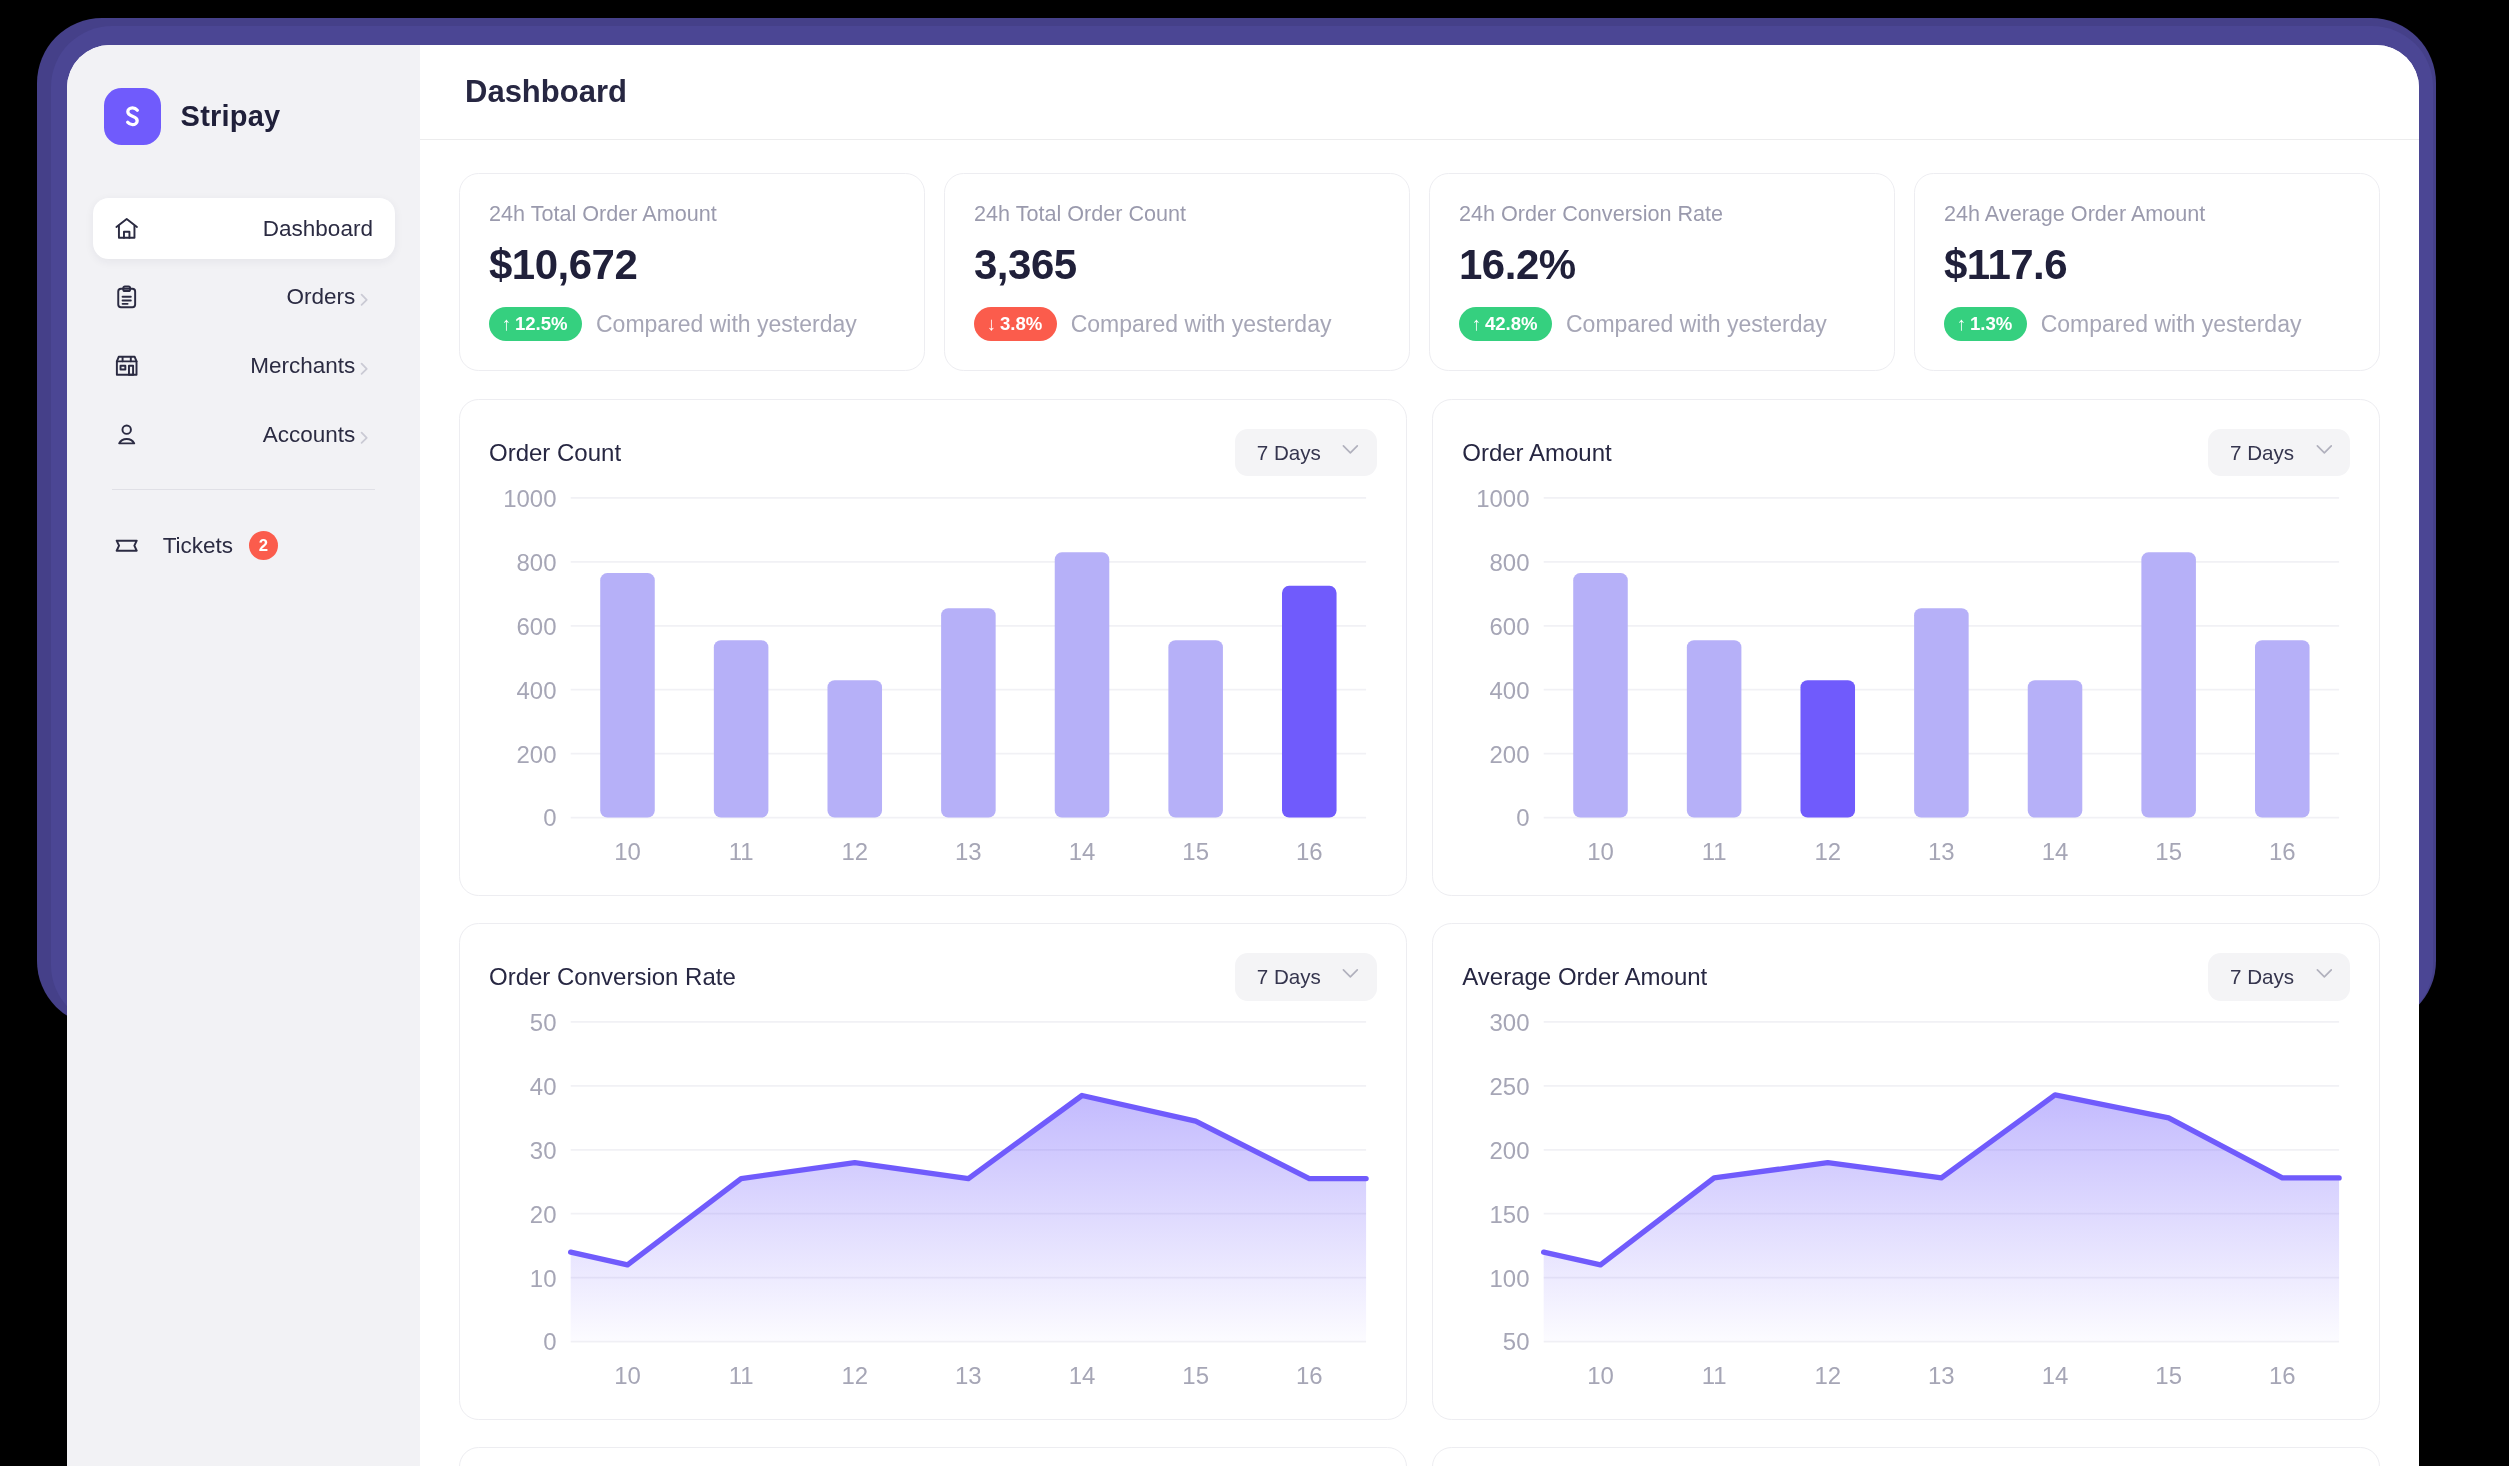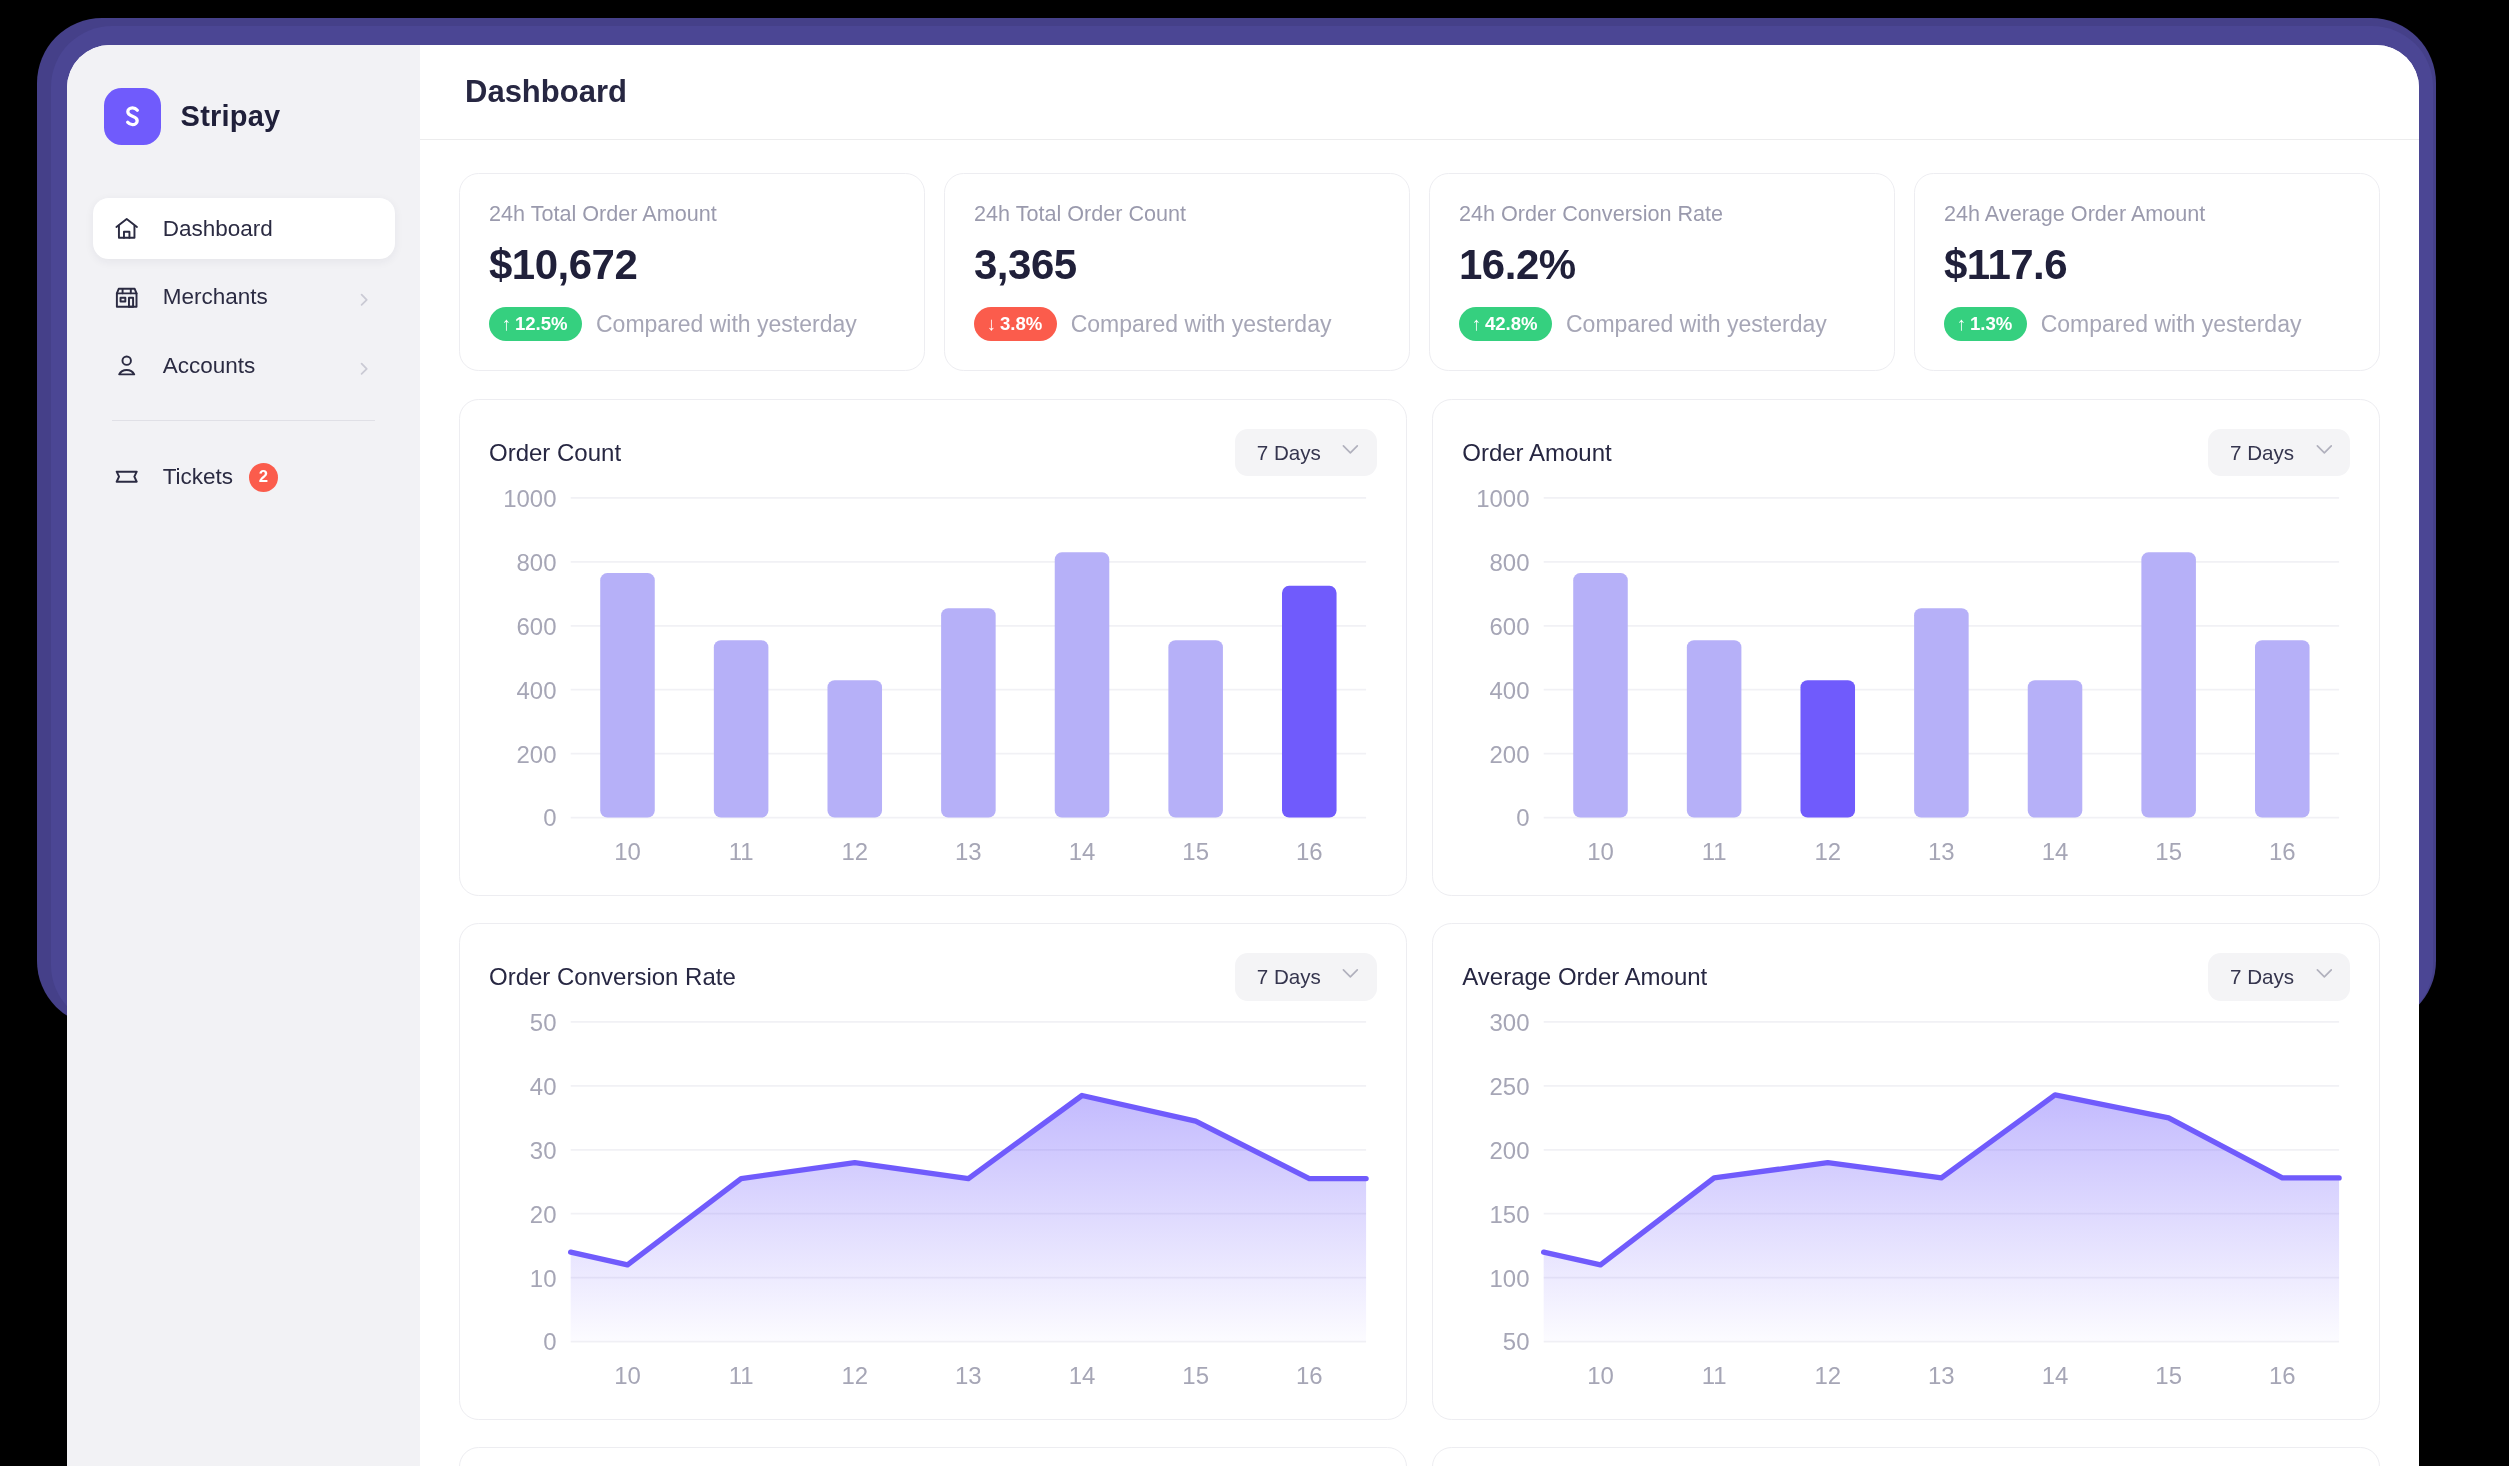--- a/index.html
+++ b/index.html
@@ -41,20 +41,21 @@
     display: flex;
   }
 
   
   .sidebar {
     width: 353px;
     flex: 0 0 353px;
     background: #f2f2f5;
     padding: 35px 0 0 0;
     position: relative;
+    text-align: right;
   }
   .brand {
     display: flex; align-items: center; gap: 19.6px;
     padding: 0 0 0 37px; height: 73px;
   }
   .brand-logo {
     width: 57px; height: 57px;
     background: #705bfc;
     border-radius: 17.6px;
     display: flex; align-items: center; justify-content: center;
@@ -195,20 +196,35 @@
           <span class="nav-ico">
             <svg width="27.4" height="27.4" viewBox="0 0 24 24" fill="none" stroke="#2b2b42" stroke-width="1.7" stroke-linecap="round" stroke-linejoin="round">
               <path d="M3 10.5 12 3.5l9 7"></path>
                 <path d="M5.2 9.4V20h13.6V9.4"></path>
               <path d="M9.6 20v-5.3h4.8V20"></path>
             </svg>
           </span>
           <span class="nav-label">Dashboard</span>
         </div>
 
+        <div class="nav-item">
+          <span class="nav-ico">
+            <svg width="27.4" height="27.4" viewBox="0 0 24 24" fill="none" stroke="#2b2b42" stroke-width="1.7" stroke-linecap="round" stroke-linejoin="round">
+              <rect x="4.6" y="4.2" width="14.8" height="16.2" rx="2.4"></rect>
+              <rect x="9" y="2.2" width="6" height="4" rx="1.4"></rect>
+              <path d="M8.4 11.2h7.2M8.4 14.4h7.2M8.4 17.4h4.4"></path>
+            </svg>
+          </span>
+          <span class="nav-label">Orders</span>
+          <span class="nav-chev">
+            <svg width="17.6" height="17.6" viewBox="0 0 24 24" fill="none" stroke="#9a9aad" stroke-width="2.4" stroke-linecap="round" stroke-linejoin="round">
+                <path d="M9 5l7 7-7 7"></path>
+              </svg>
+          </span>
+        </div>
 
         <div class="nav-item">
           <span class="nav-ico">
             <svg width="27.4" height="27.4" viewBox="0 0 24 24" fill="none" stroke="#2b2b42" stroke-width="1.7" stroke-linecap="round" stroke-linejoin="round">
               <path d="M3.4 8.2h17.2V20H3.4z"></path>
               <path d="M3.4 8.2 5 4.2h14l1.6 4"></path>
               <path d="M8.4 8.2V4.4M15.6 8.2V4.4"></path>
               <rect x="6.6" y="12" width="4.2" height="3.4"></rect>
               <path d="M14 12h3.6v8H14z"></path>
             </svg>

